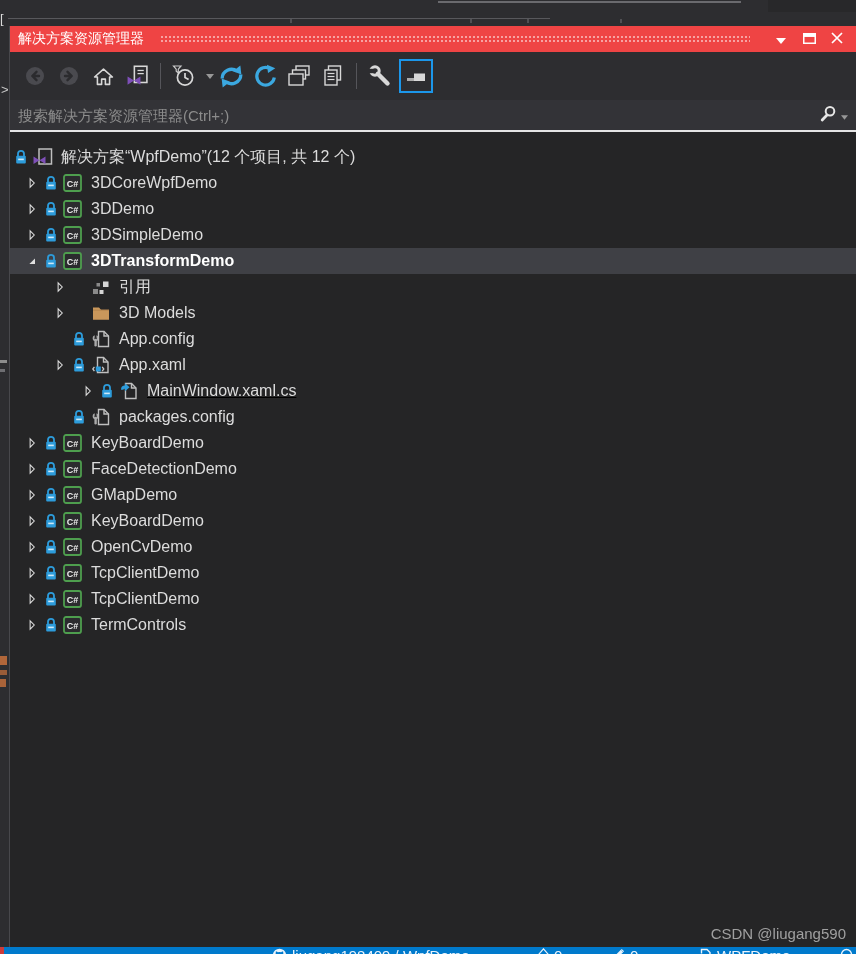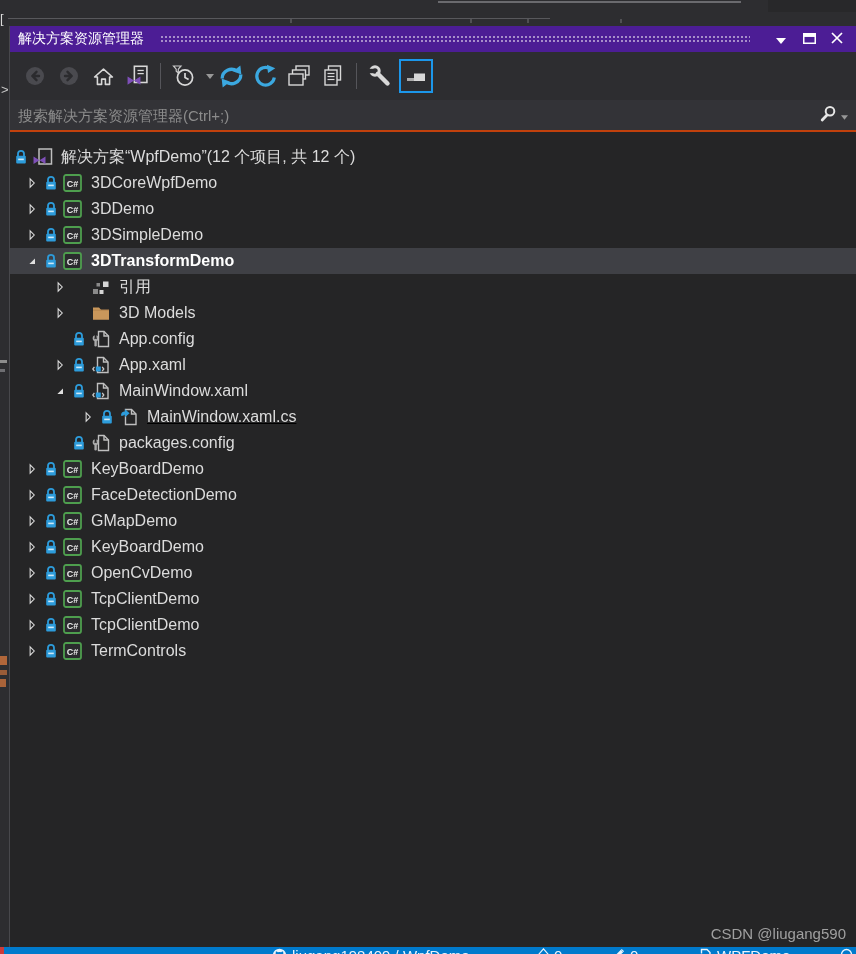--- a/index.html
+++ b/index.html
@@ -10,34 +10,34 @@
   #top-strip { position:absolute; left:0; top:0; width:856px; height:26px; background:#2D2D30; }
   .deco { position:absolute; }
 
   
   #left-strip { position:absolute; left:0; top:26px; width:10px; height:921px; background:#2D2D30; border-right:1px solid #48484C; }
   #left-strip .gt { position:absolute; left:1px; top:56px; color:#C8C8C8; font-size:13px; }
 
   
   #panel { position:absolute; left:10px; top:26px; width:846px; height:921px; background:#252526; display:flex; flex-direction:column; }
 
-  .titlebar { height:26px; background:#4c1d95; display:flex; align-items:center; padding:0 8px; flex:none; }
+  .titlebar { height:26px; background:#ef4444; display:flex; align-items:center; padding:0 8px; flex:none; }
   .titlebar .title { color:#FFFFFF; font-size:14px; white-space:nowrap; }
   .drag-dots { flex:1; height:9px; margin:0 14px 0 16px;
     background-image:radial-gradient(rgba(255,255,255,.5) 1px, transparent 1.4px);
     background-size:4px 4px; background-position:0 0; }
   .tb-winbtn { width:22px; height:20px; display:flex; align-items:center; justify-content:center; margin-left:6px; cursor:default; }
 
   .toolbar { height:48px; background:#2D2D30; display:flex; align-items:center; padding-left:10px; flex:none; }
   .tb-btn { width:30px; height:30px; display:flex; align-items:center; justify-content:center; margin-right:4px; }
   .tb-btn.active { border:2px solid #1C97EA; width:34px; height:34px; background:#2D2D30; }
   .tb-sep { width:1px; height:26px; background:#55555A; margin:0 8px 0 4px; }
   .tb-caret { margin-left:3px; margin-right:2px; display:flex; align-items:center; }
 
-  .searchbar { height:32px; background:#333337; border-bottom:2px solid #c2410c; display:flex; align-items:center; padding:0 8px; flex:none; }
+  .searchbar { height:32px; background:#333337; border-bottom:2px solid #e5e5e5; display:flex; align-items:center; padding:0 8px; flex:none; }
   .searchbar input { flex:1; background:transparent; border:none; outline:none; color:#DCDCDC; font-size:15px; font-family:inherit; }
   .searchbar input::placeholder { color:#8C8C8C; opacity:1; }
   .search-icons { display:flex; align-items:center; gap:4px; }
 
   .tree { flex:1; background:#252526; padding-top:4px; position:relative; overflow:hidden; }
   .tree-row { height:26px; display:flex; align-items:center; white-space:nowrap; }
   .tree-row.selected { background:#3F4045; }
   .cell-exp { width:16px; height:16px; display:flex; align-items:center; justify-content:center; margin-right:4px; flex:none; }
   .cell-lock { width:14px; height:16px; display:flex; align-items:center; justify-content:center; margin-right:4px; flex:none; }
   .cell-icon { width:21px; height:18px; display:flex; align-items:center; justify-content:center; margin-right:8px; flex:none; }
@@ -390,44 +390,20 @@
           <svg width="18" height="18" viewBox="0 0 18 18">
             <path d="M5.5 1.5 H11.5 L16 6 V16.5 H5.5 Z" fill="#252526" stroke="#BFBFBF" stroke-width="1.4"></path>
             <path d="M11.5 1.5 V6 H16" fill="none" stroke="#BFBFBF" stroke-width="1.4"></path>
             <rect x="3.8" y="10.5" width="5" height="5" fill="#2D9CDB"></rect>
             <path d="M2.4 10.8 L0.8 13 L2.4 15.2" fill="none" stroke="#C8C8C8" stroke-width="1.3"></path>
             <path d="M10.2 10.8 L11.8 13 L10.2 15.2" fill="none" stroke="#C8C8C8" stroke-width="1.3"></path>
           </svg>
         </span>
         <span class="tree-label">App.xaml</span>
       </div>
-      <div class="tree-row lvl2">
-        <span class="cell-exp">
-          <svg width="12" height="14" viewBox="0 0 16 16">
-            <path d="M12 4.5 V12 H4.5 Z" fill="#E0E0E0"></path>
-          </svg>
-        </span>
-        <span class="cell-lock">
-          <svg width="14" height="16" viewBox="0 0 14 16">
-            <path d="M4 7 V4.8 a3 3 0 0 1 6 0 V7" fill="none" stroke="#2D9CDB" stroke-width="1.8"></path>
-            <rect x="2.2" y="6.8" width="9.6" height="7.6" rx="1" fill="#2D9CDB"></rect>
-            <rect x="4.2" y="9.6" width="5.6" height="1.6" fill="#CFEAF8"></rect>
-          </svg>
-        </span>
-        <span class="cell-icon">
-          <svg width="18" height="18" viewBox="0 0 18 18">
-            <path d="M5.5 1.5 H11.5 L16 6 V16.5 H5.5 Z" fill="#252526" stroke="#BFBFBF" stroke-width="1.4"></path>
-            <path d="M11.5 1.5 V6 H16" fill="none" stroke="#BFBFBF" stroke-width="1.4"></path>
-            <rect x="3.8" y="10.5" width="5" height="5" fill="#2D9CDB"></rect>
-            <path d="M2.4 10.8 L0.8 13 L2.4 15.2" fill="none" stroke="#C8C8C8" stroke-width="1.3"></path>
-            <path d="M10.2 10.8 L11.8 13 L10.2 15.2" fill="none" stroke="#C8C8C8" stroke-width="1.3"></path>
-          </svg>
-        </span>
-        <span class="tree-label">MainWindow.xaml</span>
-      </div>
       <div class="tree-row lvl3">
         <span class="cell-exp">
           <svg width="12" height="14" viewBox="0 0 16 16">
             <path d="M5.5 2.5 L11 8 L5.5 13.5 Z" fill="none" stroke="#E0E0E0" stroke-width="1.4"></path>
           </svg>
         </span>
         <span class="cell-lock">
           <svg width="14" height="16" viewBox="0 0 14 16">
             <path d="M4 7 V4.8 a3 3 0 0 1 6 0 V7" fill="none" stroke="#2D9CDB" stroke-width="1.8"></path>
             <rect x="2.2" y="6.8" width="9.6" height="7.6" rx="1" fill="#2D9CDB"></rect>

